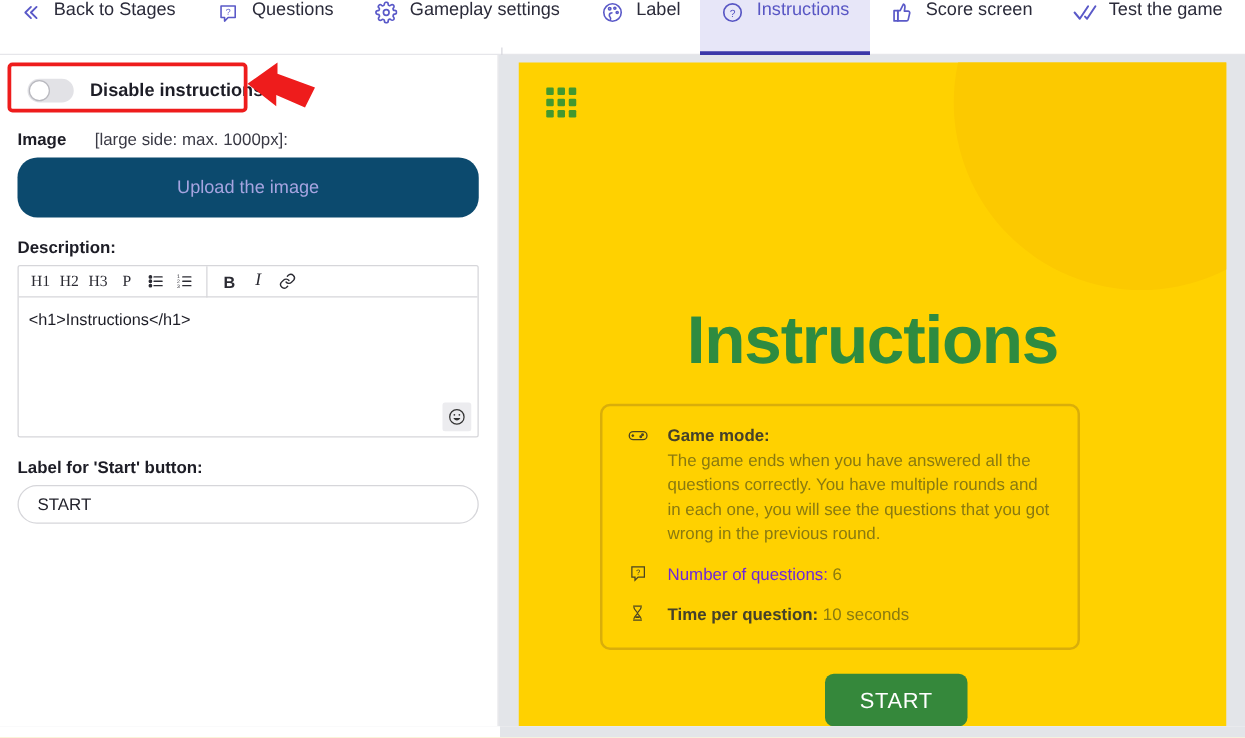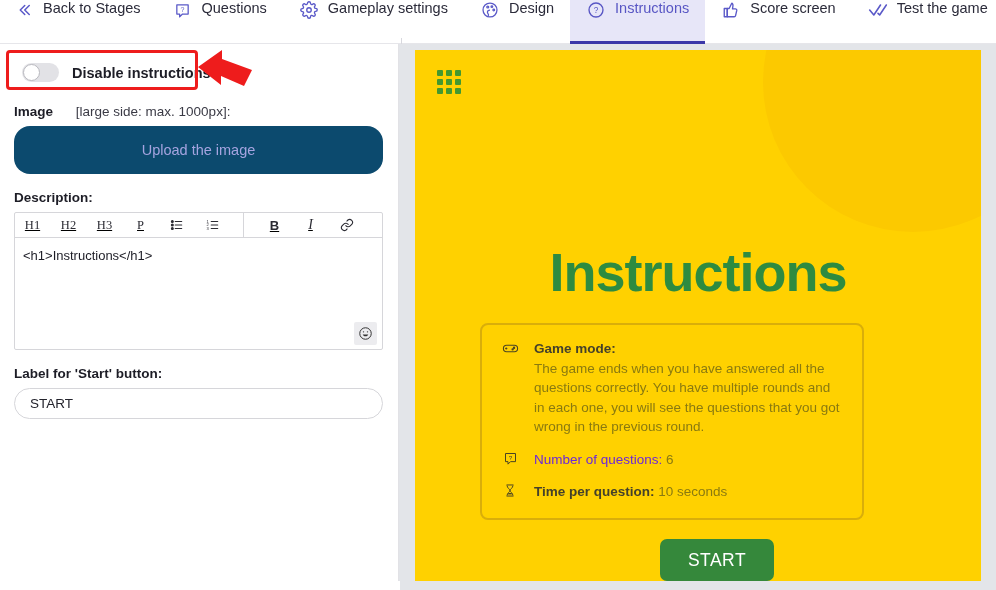--- a/index.html
+++ b/index.html
@@ -67,21 +67,21 @@
   .upload-btn{
     width:369px; height:48px; border-radius:16px; background:#0c4a6e;
     display:flex; align-items:center; justify-content:center;
     color:#a6a4e0; font-size:14.5px; cursor:pointer;
   }
 
   
   .editor{ width:369px; border:1px solid #d6d6da; border-radius:2px; background:#fff; }
   .editor-toolbar{
     height:25px; border-bottom:1px solid #d6d6da; display:flex; align-items:center;
-    padding:0 6px; gap:13px;text-decoration:underline;
+    padding:0 6px; gap:0px;
   }
   .tb{
     min-width:23px; height:22px; display:flex; align-items:center; justify-content:center;
     font-size:12.5px; color:#2b2b33; cursor:pointer; padding:0 3px;
   }
   .tb.serif{ font-family:"Liberation Serif", serif; }
   .tb.bold{ font-weight:bold; font-size:13px; }
   .tb.ital{ font-style:italic; font-family:"Liberation Serif", serif; font-size:14px; }
   .tb-div{ width:1px; height:25px; background:#d6d6da; margin:0 6px; }
   .editor-body{
@@ -189,21 +189,21 @@
     <div class="navitem">
       <span class="ic">
         <svg width="18" height="18" viewBox="0 0 24 24" fill="none" stroke="currentColor" stroke-width="1.7">
             <circle cx="12" cy="12" r="9.3"></circle>
             <circle cx="9" cy="8" r="1.3"></circle>
             <circle cx="14.5" cy="7.5" r="1.1"></circle>
             <circle cx="17" cy="12" r="1.1"></circle>
             <path d="M12 12.2c-2 0-3.4 1.2-3.4 2.7 0 1.6 1.4 2.4 1.4 3.5 0 .9-.8 1.5-.8 1.5"></path>
           </svg>
       </span>
-      <span>Design</span>
+      <span>Label</span>
     </div>
 
     <div class="navitem active">
       <span class="ic">
         <svg width="18" height="18" viewBox="0 0 24 24" fill="none" stroke="currentColor" stroke-width="1.8">
             <circle cx="12" cy="12" r="9.3"></circle>
             <text x="12" y="16.3" font-size="11" text-anchor="middle" fill="currentColor" stroke="none">?</text>
           </svg>
       </span>
       <span>Instructions</span>

